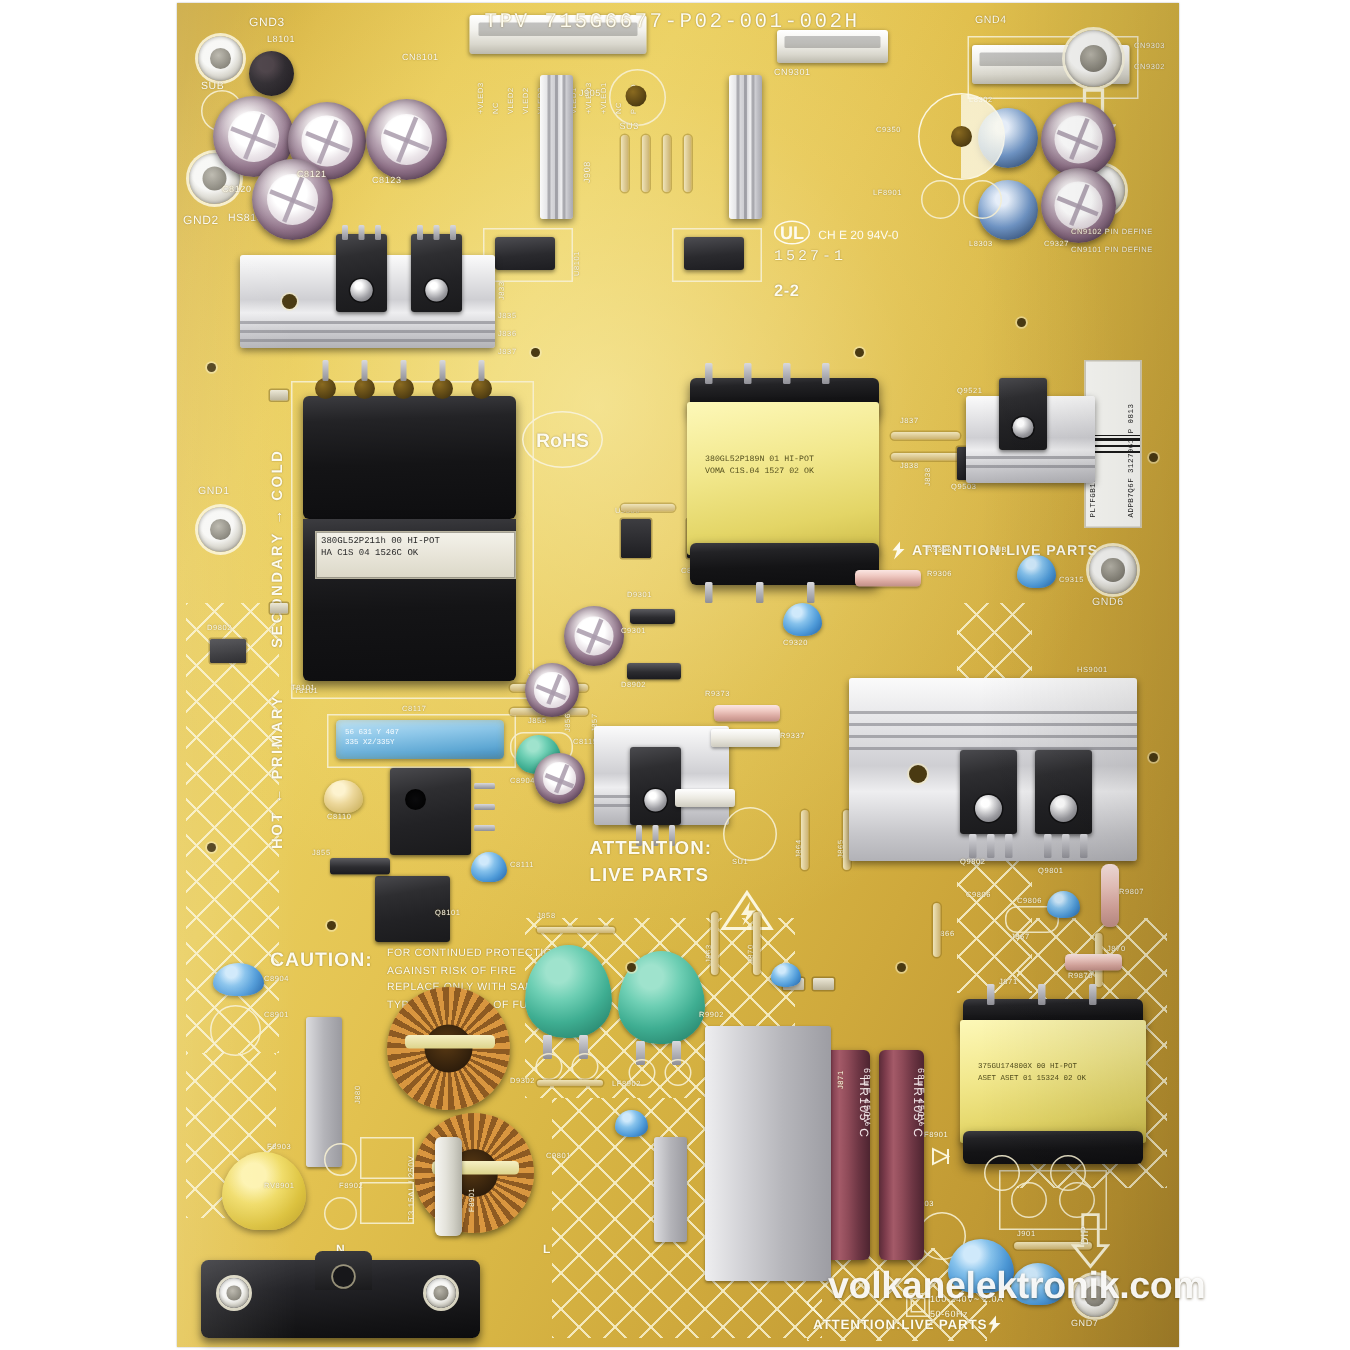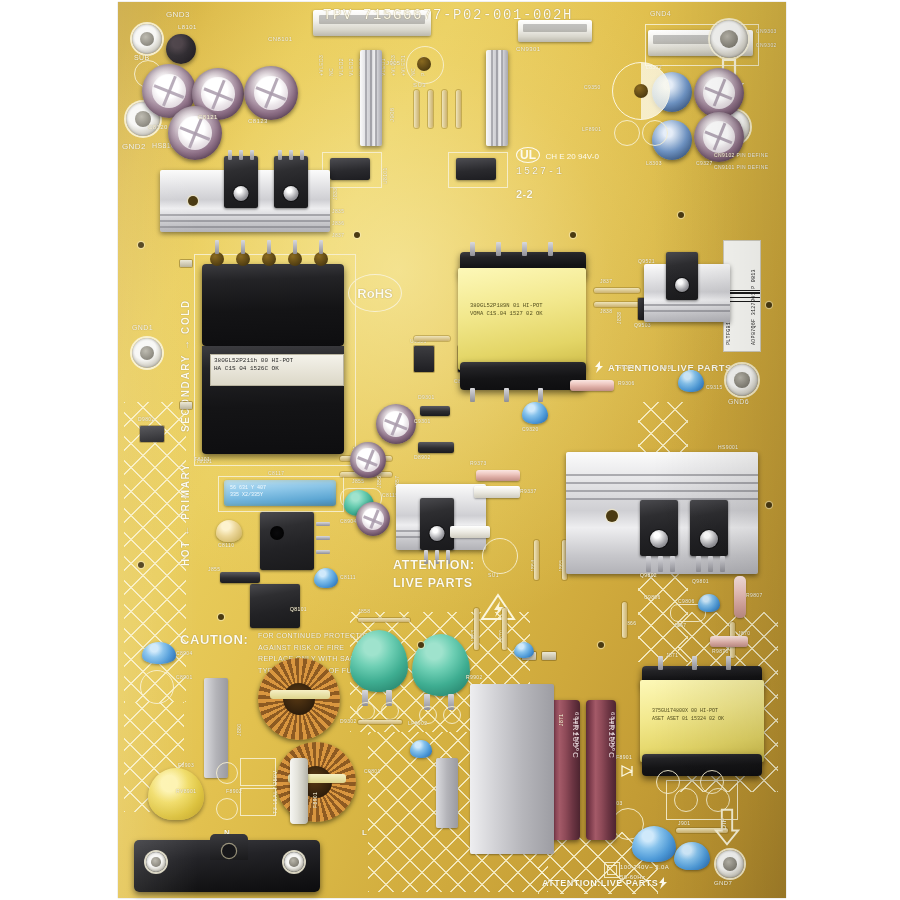--- a/index.html
+++ b/index.html
@@ -687,13 +687,14 @@
     <div class="vhole" style="left:300px;top:640px;width:6px;height:6px;"></div>
     <div class="vhole" style="left:480px;top:640px;width:6px;height:6px;"></div>
     <div class="vhole" style="left:100px;top:612px;width:6px;height:6px;"></div>
     <div class="vhole" style="left:648px;top:300px;width:6px;height:6px;"></div>
     <div class="vhole" style="left:648px;top:500px;width:6px;height:6px;"></div>
     <div class="vhole" style="left:20px;top:240px;width:6px;height:6px;"></div>
     <div class="vhole" style="left:20px;top:560px;width:6px;height:6px;"></div>
 
   </div>
 
+  <div class="watermark">volkanelektronik.com</div>
 </div>
 
 </body></html>

